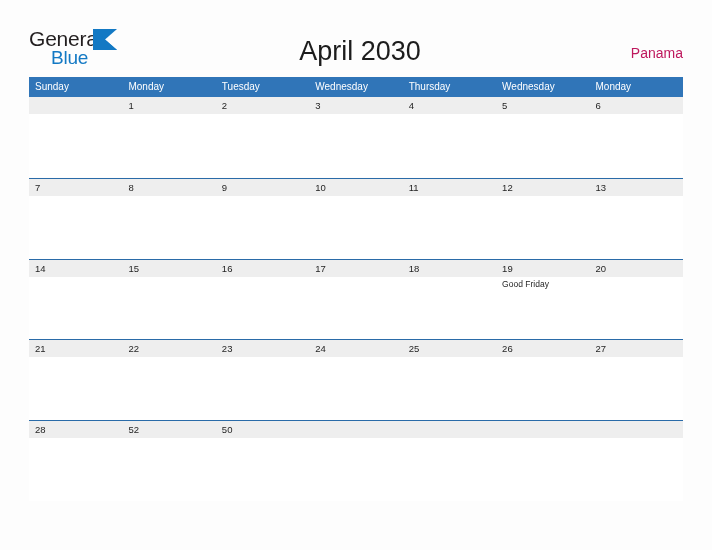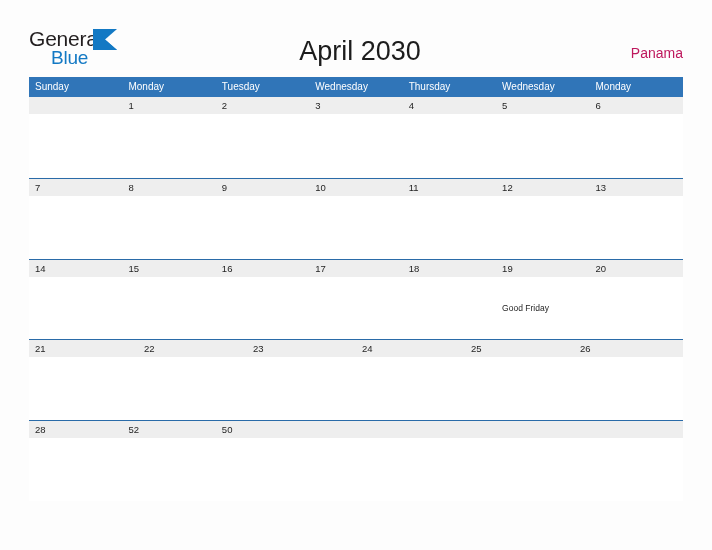--- a/index.html
+++ b/index.html
@@ -158,21 +158,20 @@
     padding-left: 6px;
     padding-top: 2px;
     overflow: hidden;
   }
 
   .event {
     font-size: 8.5px;
     color: #1f1f1f;
     line-height: 11px;
     white-space: nowrap;
-    margin-top: 24px;
   }
 </style>
 </head>
 <body>
 
 <div class="page">
 
   <div class="header">
 
     <div class="logo">
@@ -270,20 +269,21 @@
     </div>
 
     <div class="week-row">
       <div class="date-strip">
         <div class="date-cell">21</div>
         <div class="date-cell">22</div>
         <div class="date-cell">23</div>
         <div class="date-cell">24</div>
         <div class="date-cell">25</div>
         <div class="date-cell">26</div>
+        <div class="date-cell">27</div>
       </div>
       <div class="body-strip">
         <div class="body-cell"></div>
         <div class="body-cell"></div>
         <div class="body-cell"></div>
         <div class="body-cell"></div>
         <div class="body-cell"></div>
         <div class="body-cell"></div>
         <div class="body-cell"></div>
       </div>

